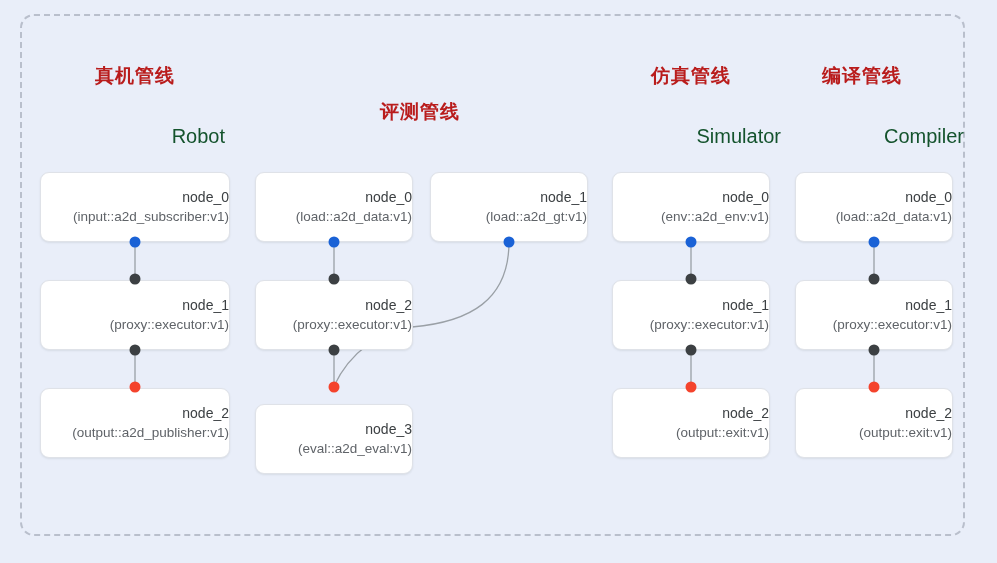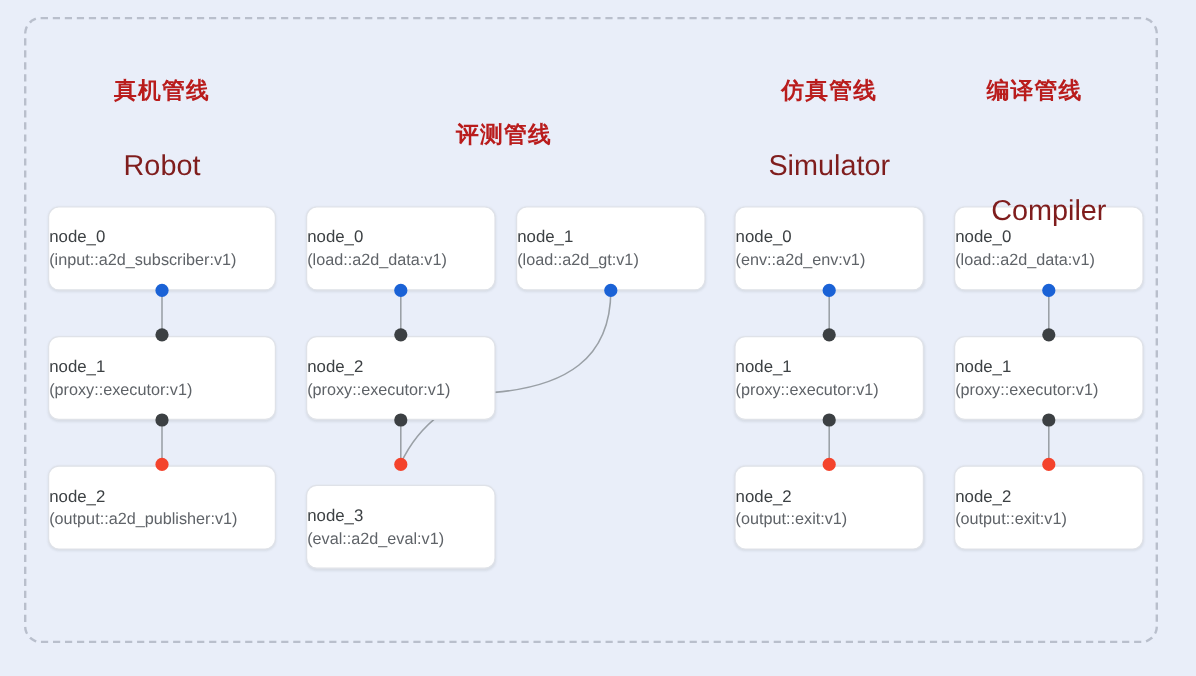--- a/index.html
+++ b/index.html
@@ -51,38 +51,38 @@
     text-align: center;
     font-size: 19px;
     font-weight: bold;
     color: #b91c1c;
     letter-spacing: 1px;
     white-space: nowrap;
     z-index: 3;
   }
   .col-title-en {
     position: absolute;
-    text-align: center;
-    font-size: 24px;
+    text-align: right;
+    font-size: 20px;
     font-weight: normal;
-    color: #7f1d1d;
+    color: #14532d;
     white-space: nowrap;
     z-index: 3;
   }
 
   .node {
     position: absolute;
     box-sizing: border-box;
     background: #ffffff;
     border: 1px solid #dfe2e8;
     border-radius: 9px;
     box-shadow: 0 1px 2px rgba(60,64,67,0.10);
     display: flex;
     flex-direction: column;
-    align-items: flex-start;
+    align-items: flex-end;
     justify-content: center;
     z-index: 2;
   }
   .node-title {
     font-size: 14px;
     color: #3c4043;
     line-height: 20px;
     white-space: nowrap;
   }
   .node-sub {
@@ -132,21 +132,21 @@
 
   <div class="col-title-cn" style="left:45px;  top:63px;  width:180px;">真机管线</div>
   <div class="col-title-en" style="left:45px;  top:125px; width:180px;">Robot</div>
 
   <div class="col-title-cn" style="left:330px; top:63px;  width:180px;margin-top:36px;">评测管线</div>
 
   <div class="col-title-cn" style="left:601px; top:63px;  width:180px;">仿真管线</div>
   <div class="col-title-en" style="left:601px; top:125px; width:180px;">Simulator</div>
 
   <div class="col-title-cn" style="left:772px; top:63px;  width:180px;">编译管线</div>
-  <div class="col-title-en" style="left:784px; top:125px; width:180px;margin-top:37px;">Compiler</div>
+  <div class="col-title-en" style="left:784px; top:125px; width:180px;">Compiler</div>
 
   <div class="node" style="left:40px; top:172px; width:190px; height:70px;">
     <div class="node-title">node_0</div>
     <div class="node-sub">(input::a2d_subscriber:v1)</div>
   </div>
   <div class="node" style="left:40px; top:280px; width:190px; height:70px;">
     <div class="node-title">node_1</div>
     <div class="node-sub">(proxy::executor:v1)</div>
   </div>
   <div class="node" style="left:40px; top:388px; width:190px; height:70px;">

